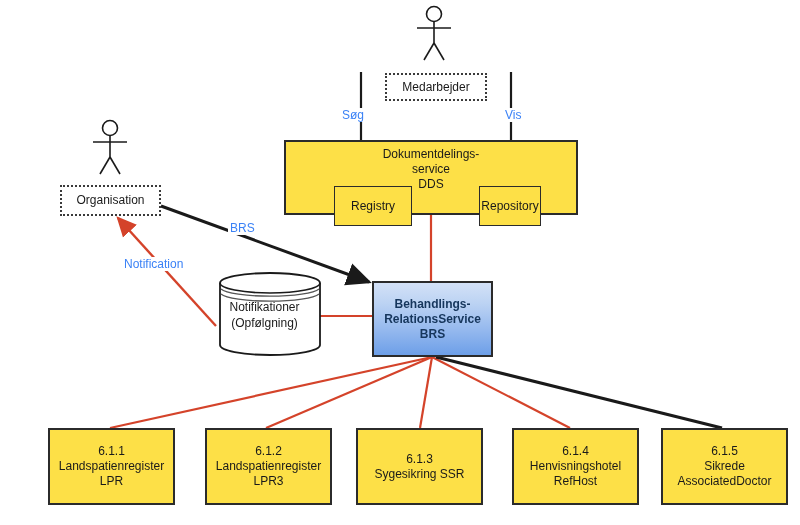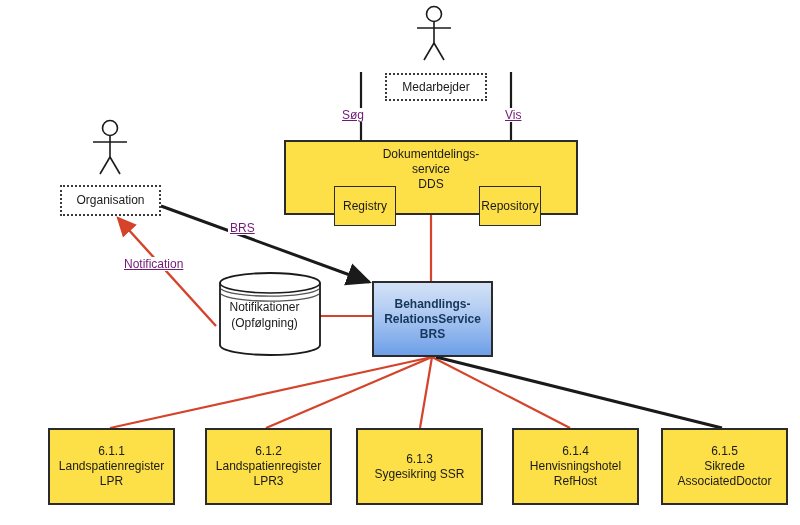--- a/index.html
+++ b/index.html
@@ -9,21 +9,21 @@
 
   .node{position:absolute;box-sizing:border-box;display:flex;align-items:center;
         justify-content:center;text-align:center;line-height:1.25;color:#1a1a1a;}
 
   .solid-box{border:2px solid #2b2b2b;background:#fde047;}
   .dotted-box{border:2px dotted #3a3a3a;background:#fff;}
 
   .brs-box{border:2px solid #2b2b2b;
            background:linear-gradient(180deg,#d3e1f7 0%,#bcd3f3 28%,#94b8ee 66%,#6d9fe8 100%);
            font-weight:bold;color:#16365c;}
-  .edge-label{position:absolute;background:#ffffff;color:#701a75;padding:0 2px;white-space:nowrap;text-decoration:underline;}
+  .edge-label{position:absolute;background:#ffffff;color:#3b82f6;padding:0 2px;white-space:nowrap;}
 
   .cyl{position:absolute;}
   .cyl .txt{position:absolute;left:0;right:0;top:50%;transform:translateY(-46%);
             text-align:center;line-height:1.3;color:#1a1a1a;}
   .t12{font-size:12px;}
 </style>
 </head>
 <body>
 
 <div id="canvas">
@@ -95,21 +95,21 @@
   </div>
 
   <div class="node solid-box" style="left:284px;top:140px;width:294px;height:75px;display:block;">
     <div class="t12" style="position:absolute;left:0;right:0;top:5px;text-align:center;line-height:1.25;">
       <div>Dokumentdelings-</div>
       <div>service</div>
       <div>DDS</div>
     </div>
   </div>
 
-  <div class="node solid-box t12" style="left:334px;top:186px;width:62px;height:40px;border-width:1.6px;">
+  <div class="node solid-box t12" style="left:334px;top:186px;width:78px;height:40px;border-width:1.6px;">
     <span>Registry</span>
   </div>
 
   <div class="node solid-box t12" style="left:479px;top:186px;width:62px;height:40px;border-width:1.6px;">
     <span>Repository</span>
   </div>
 
   <div class="node brs-box t12" style="left:372px;top:281px;width:121px;height:76px;flex-direction:column;">
     <span>Behandlings-</span>
     <span>RelationsService</span>

